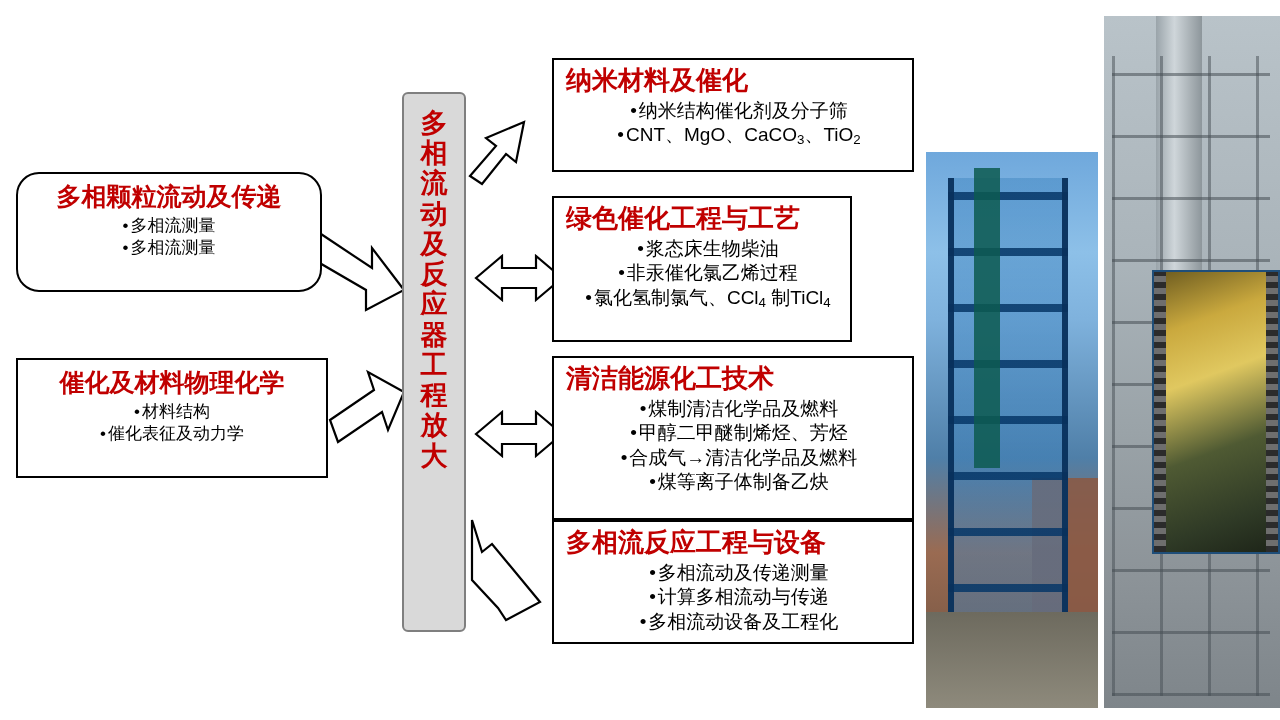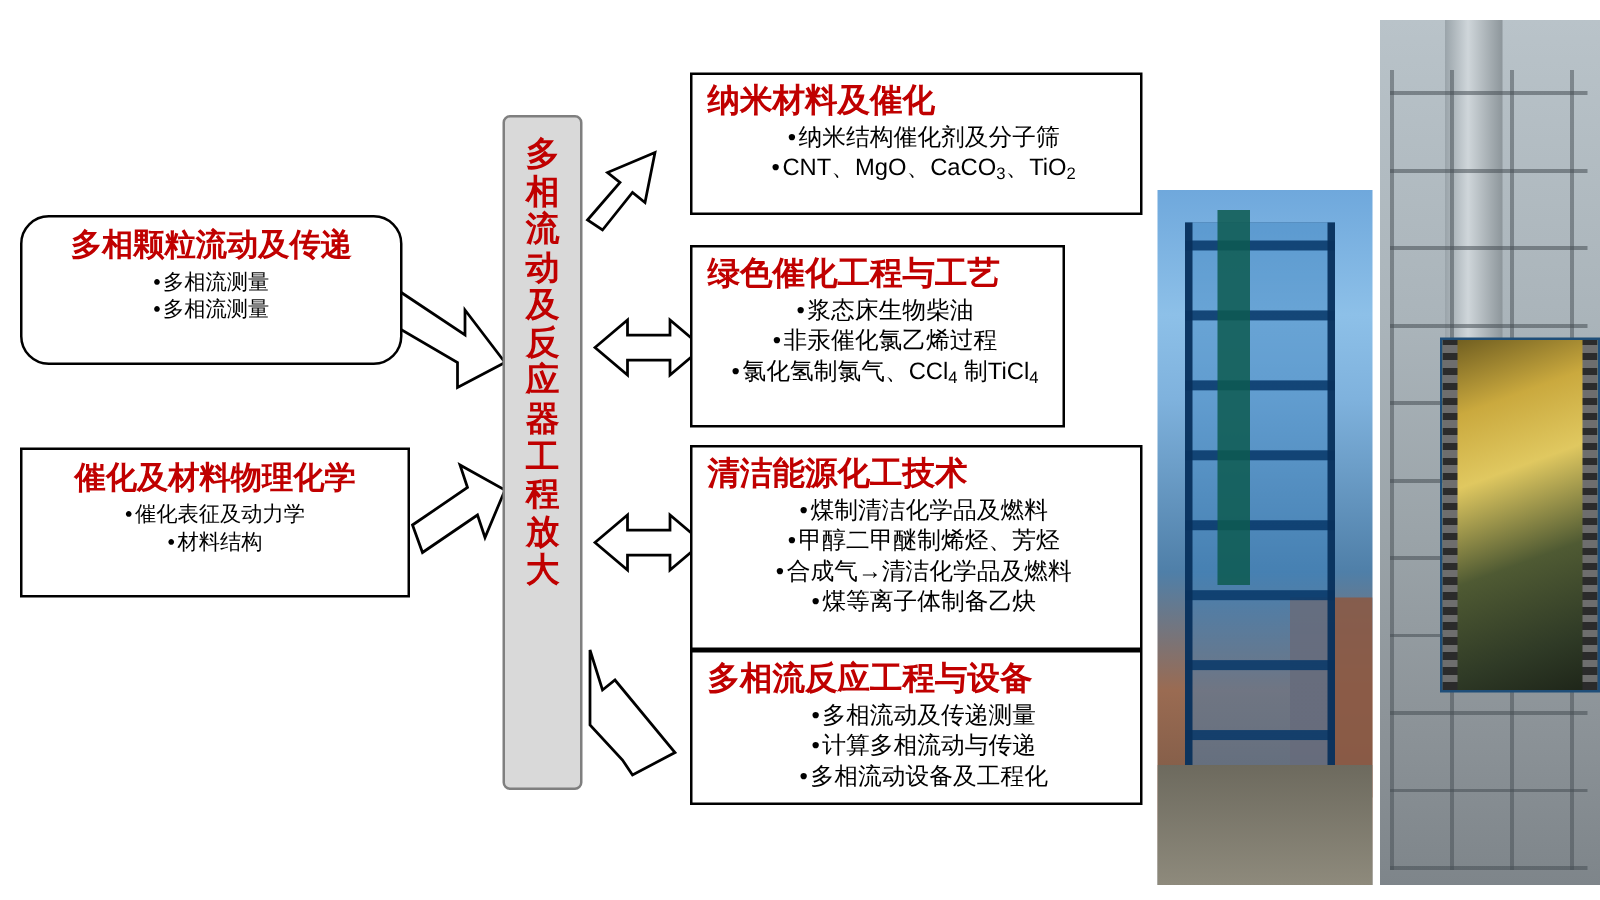--- a/index.html
+++ b/index.html
@@ -206,22 +206,22 @@
     <div class="box-title">多相颗粒流动及传递</div>
     <ul class="bullets center-bullets">
       <li>多相流测量</li>
       <li>多相流测量</li>
     </ul>
   </div>
 
   <div class="box" id="box-left-bottom">
     <div class="box-title">催化及材料物理化学</div>
     <ul class="bullets center-bullets">
+      <li>材料结构</li>
       <li>催化表征及动力学</li>
-      <li>材料结构</li>
     </ul>
   </div>
 
   <div class="box" id="box-center">
     <div class="vtext">多<br>相<br>流<br>动<br>及<br>反<br>应<br>器<br>工<br>程<br>放<br>大</div>
   </div>
 
   <div class="box rbox" id="box-r1">
     <div class="box-title">纳米材料及催化</div>
     <ul class="bullets">

